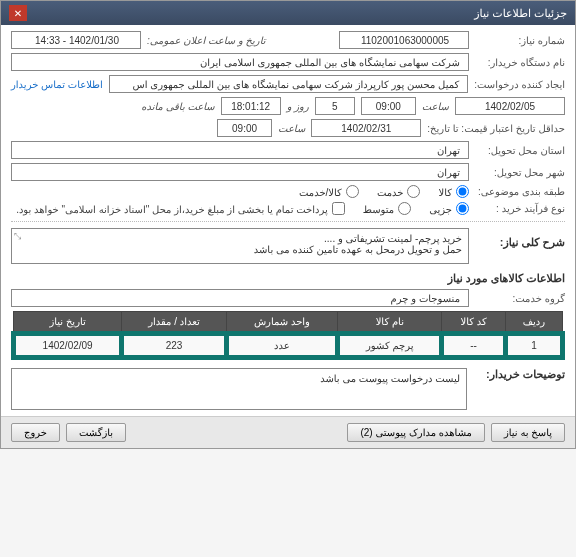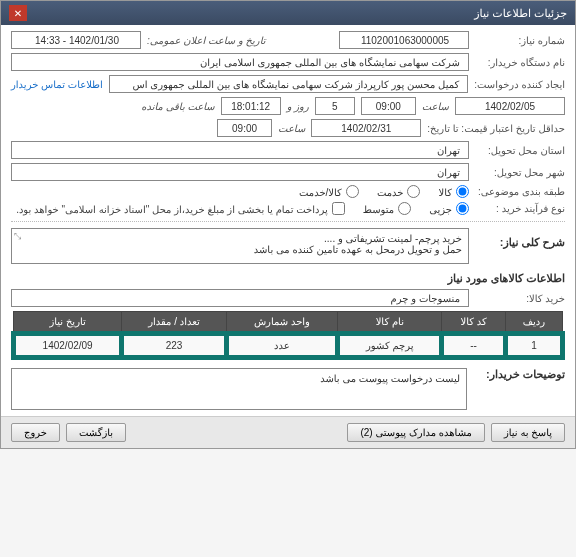--- a/index.html
+++ b/index.html
@@ -270,21 +270,21 @@
       <div class="textarea">
         <span class="resize-handle">⤡</span>
         <span style="white-space:pre-line">خرید پرچم- لمینت تشریفاتی و ....
 حمل و تحویل درمحل به عهده تامین کننده می باشد</span>
       </div>
     </div>
 
     <div class="section-title">اطلاعات کالاهای مورد نیاز</div>
 
     <div class="row">
-      <span class="label">خرید کالا:</span>
+      <span class="label">گروه خدمت:</span>
       <span class="field field-wide">منسوجات و چرم</span>
     </div>
 
     <table class="table">
       <thead>
         <tr>
           <th>ردیف</th>
           <th>کد کالا</th>
           <th>نام کالا</th>
           <th>واحد شمارش</th>

